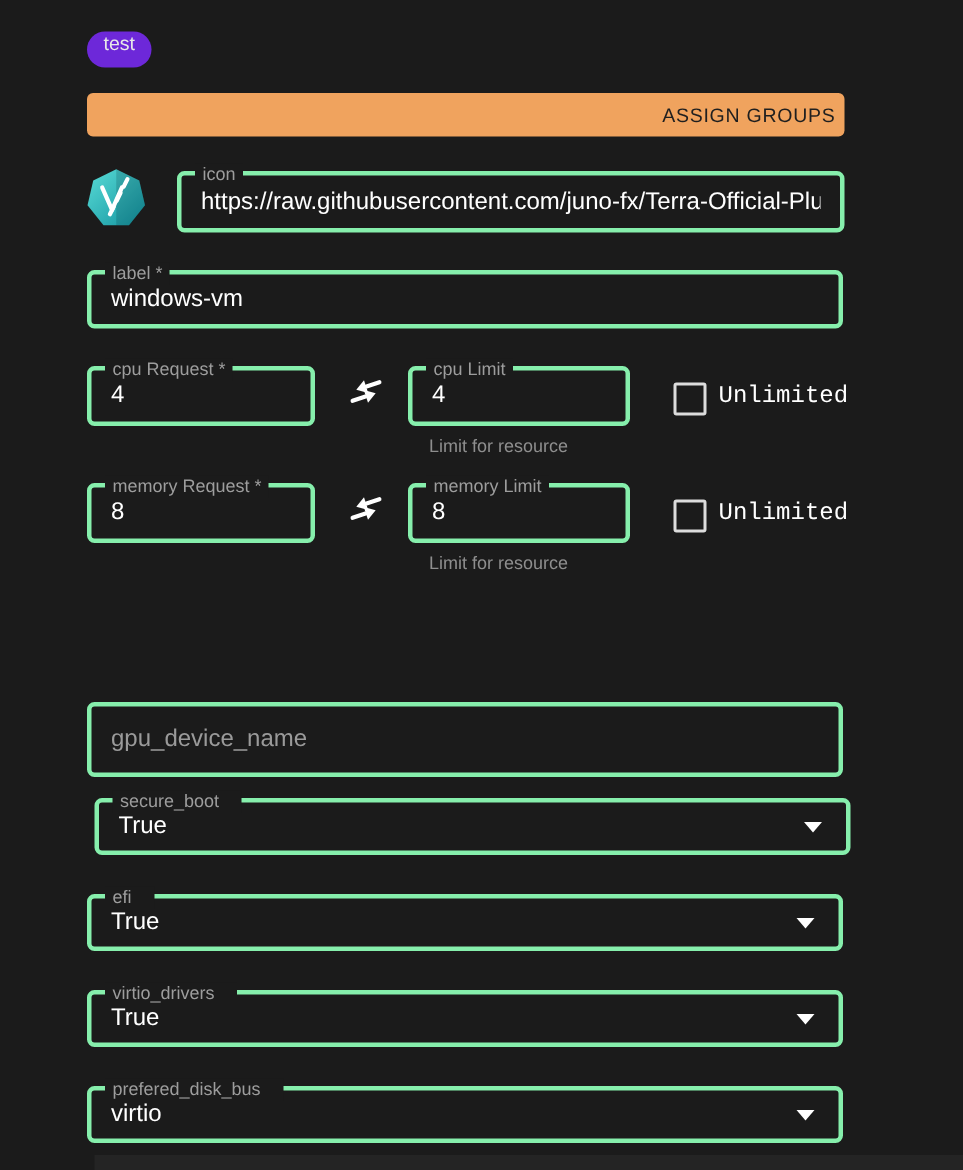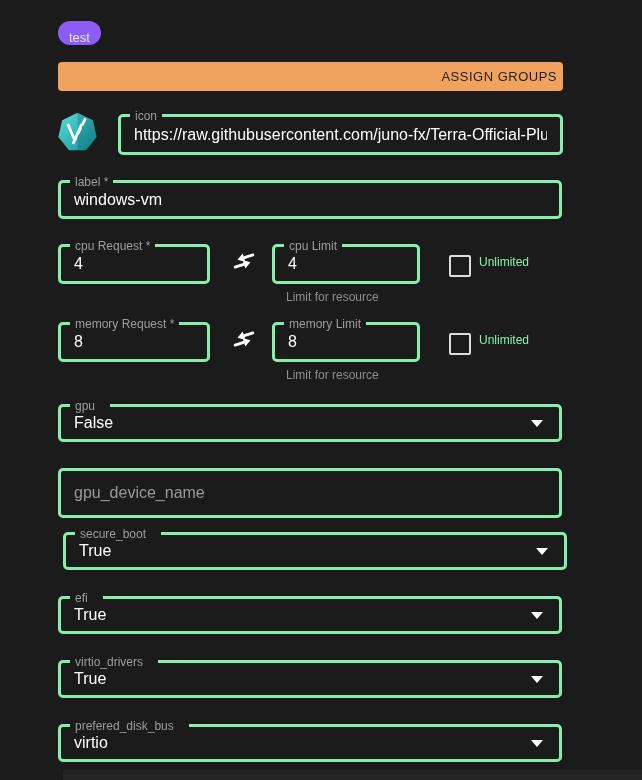--- a/index.html
+++ b/index.html
@@ -1,38 +1,38 @@
 <!DOCTYPE html>
 <html><head>
 <meta charset="utf-8">
 <style>
   html,body{margin:0;padding:0;background:#1b1b1b;}
   .page{position:relative;width:642px;height:780px;background:#1b1b1b;overflow:hidden;
         font-family:"Liberation Sans",sans-serif;}
   .chip{position:absolute;left:58px;top:21px;height:24px;padding:0 11px;border-radius:12px;
-        background:#8b5cf6;color:#e8e8e8;font-size:13px;display:flex;align-items:flex-end;cursor:pointer;}
+        background:#6d28d9;color:#e8e8e8;font-size:13px;display:flex;align-items:flex-start;cursor:pointer;}
   .assign-btn{position:absolute;left:58px;top:62px;width:505px;height:29px;background:#f0a35e;
         border:none;border-radius:4px;color:#1f1f1f;font-size:13px;font-weight:500;
         letter-spacing:.5px;font-family:inherit;cursor:pointer;text-transform:uppercase;text-align:right;}
   .logo{position:absolute;left:56px;top:111px;width:43px;height:43px;}
   .tf{position:absolute;border:3px solid #86efac;border-radius:5px;background:transparent;box-sizing:border-box;}
   .notch{position:absolute;top:-8px;left:9px;background:#1b1b1b;padding:0 5px;font-size:12px;
         color:#9d9d9d;line-height:15px;white-space:nowrap;}
   .sel .notch{padding-right:15px;}
   .tf input{position:absolute;left:0;top:0;width:100%;height:100%;background:transparent;border:none;
         outline:none;color:#fff;font-size:16px;font-family:inherit;padding:0 13px;box-sizing:border-box;}
   .tf input::placeholder{color:#9a9a9a;opacity:1;}
   .sel{cursor:pointer;}
   .sel-value{position:absolute;left:13px;top:50%;transform:translateY(-50%);color:#fff;font-size:16px;}
   .caret{position:absolute;right:16px;top:50%;margin-top:-3px;width:0;height:0;
         border-left:6px solid transparent;border-right:6px solid transparent;border-top:7px solid #fff;}
   .helper{position:absolute;font-size:12px;color:#8e8e8e;}
   .cb{position:absolute;width:18px;height:18px;border:2px solid #dcdcdc;border-radius:2px;
         background:transparent;cursor:pointer;}
-  .cb-label{position:absolute;color:#86efac;font-size:12px;}
+  .cb-label{position:absolute;color:#ffffff;font-size:16px;font-family:Liberation Mono, monospace;}
   .sync{position:absolute;width:30px;height:26px;}
   .bottom-strip{position:absolute;left:63px;right:0;top:770px;height:10px;background:#242424;}
 </style>
 </head>
 <body>
 
 <div class="page">
 
   <div class="chip">
     <span>test</span>
@@ -102,25 +102,20 @@
     </svg>
   </div>
   <div class="tf" style="left:272px;top:322px;width:148px;height:40px;">
     <span class="notch">memory Limit</span>
     <input type="text" value="8" style="">
   </div>
   <div class="helper" style="left:286px;top:368px;">Limit for resource</div>
   <span class="cb" style="left:449px;top:333px;"></span>
   <span class="cb-label" style="left:479px;top:333px;">Unlimited</span>
 
-  <div class="tf sel" style="left:58px;top:404px;width:504px;height:38px;">
-    <span class="notch">gpu</span>
-    <span class="sel-value">False</span>
-    <span class="caret"></span>
-  </div>
 
   <div class="tf" style="left:58px;top:468px;width:504px;height:50px;">
     <input type="text" placeholder="gpu_device_name" style="">
   </div>
 
   <div class="tf sel" style="left:63px;top:532px;width:504px;height:38px;">
     <span class="notch">secure_boot</span>
     <span class="sel-value">True</span>
     <span class="caret"></span>
   </div>

